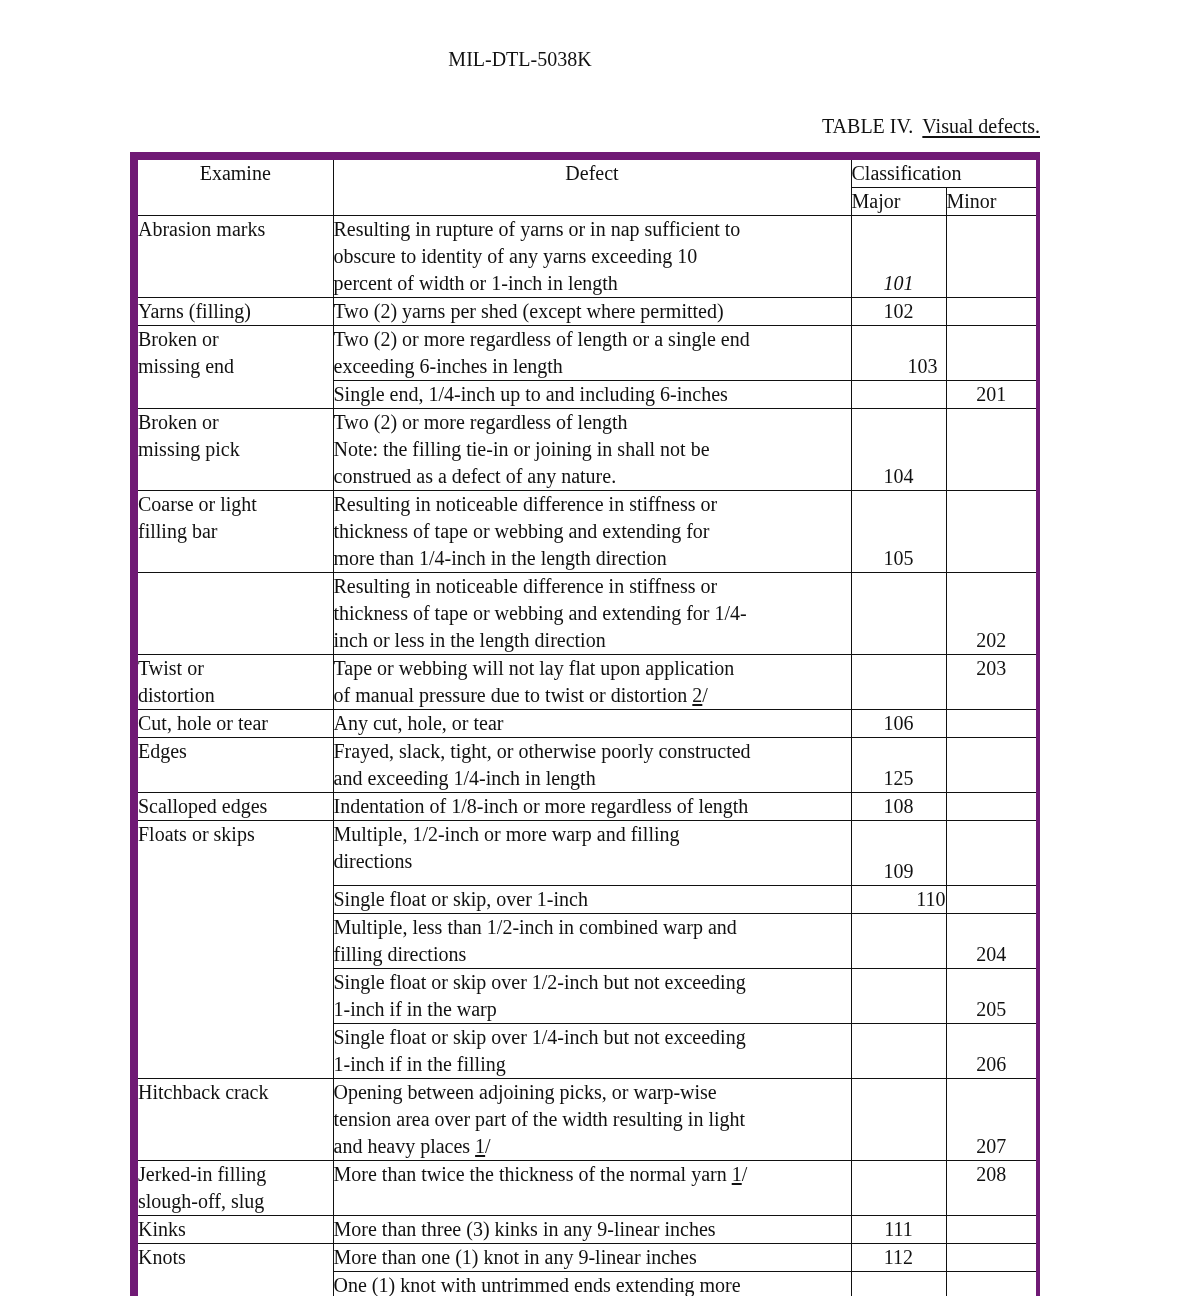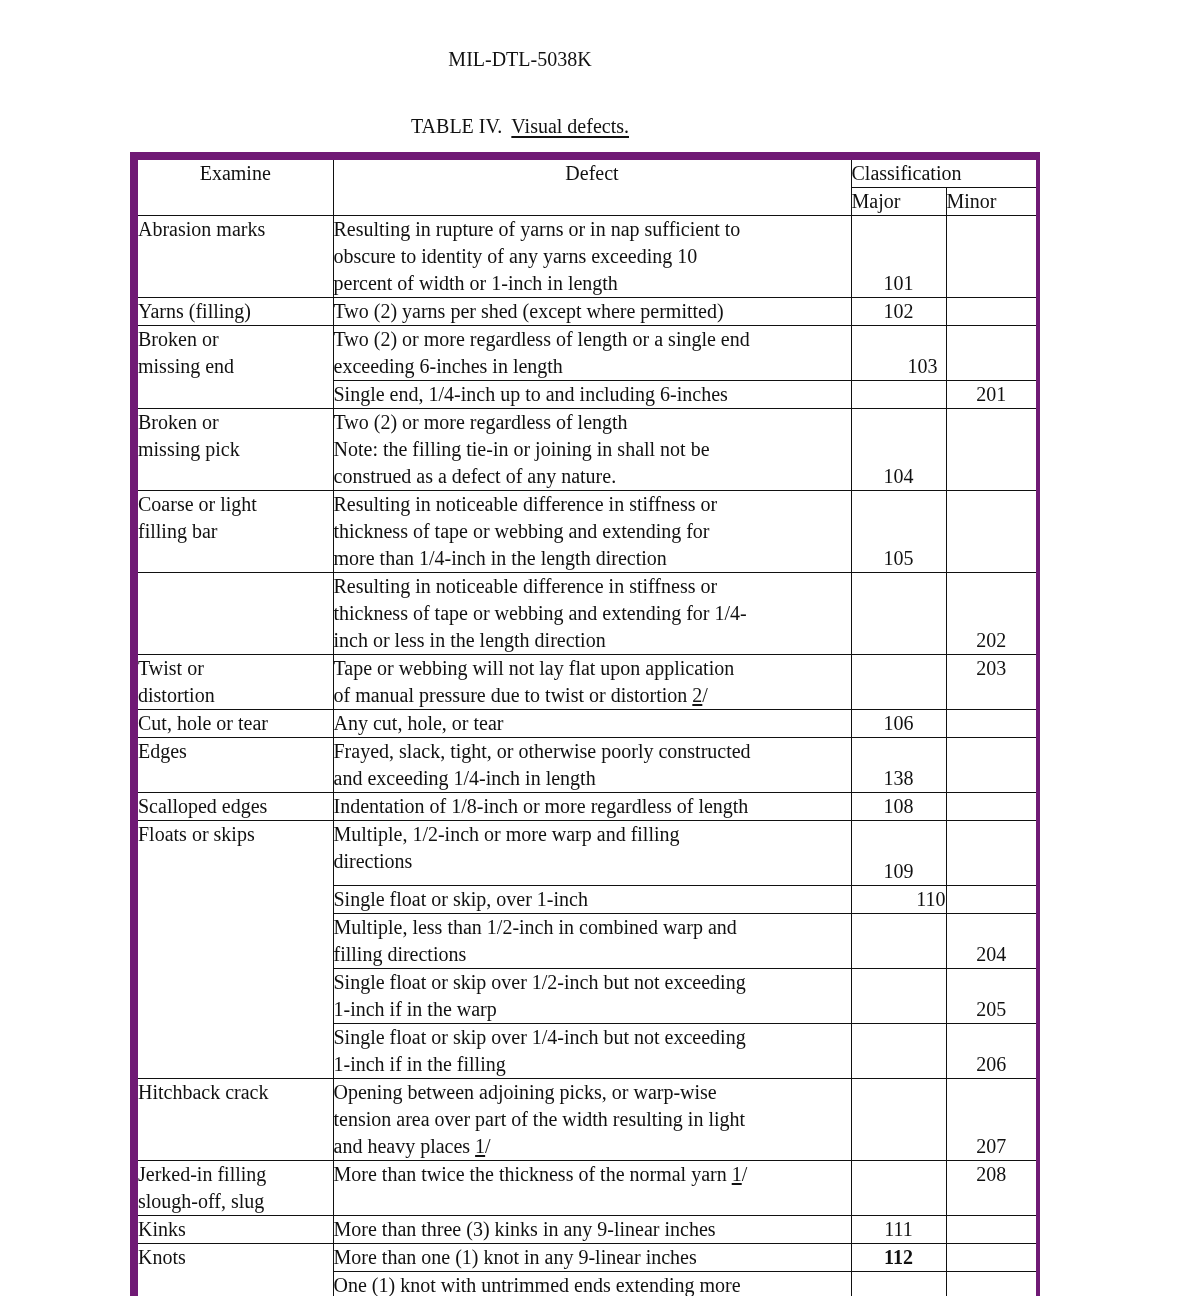--- a/index.html
+++ b/index.html
@@ -15,21 +15,21 @@
     margin-top: 25px;
   }
   .doc-number {
     padding-top: 21px;
     text-align: center;
     font-size: 20px;
     line-height: 27px;
   }
   .caption {
     margin-top: 40px;
-    text-align: center;
+    text-align: right;
     font-size: 20px;
     line-height: 27px;
   }
   .caption-title {
     text-decoration: underline;
     text-underline-offset: 3px;
     margin-left: 9px;
   }
   table.defects {
     border-collapse: collapse;
@@ -105,21 +105,21 @@
         <th class="th-sub">Minor</th>
       </tr>
     </thead>
     <tbody id="tbody">
         <tr>
           <td class="examine" rowspan="1">Abrasion marks</td>
           <td class="defect"><span class="defect-inner">Resulting in rupture of yarns or in nap sufficient to
 obscure to identity of any yarns exceeding 10
 percent of width or 1-inch in length</span></td>
           <td class="num">
-            <span class="num-inner" style="padding-top: 54px;">101</span>
+            <span class="num-inner" style="padding-top: 54px; font-style: italic;">101</span>
           </td>
           <td class="num">
             <span class="num-inner"></span>
           </td>
         </tr>
         <tr>
           <td class="examine" rowspan="1">Yarns (filling)</td>
           <td class="defect"><span class="defect-inner">Two  (2) yarns per shed (except where permitted)</span></td>
           <td class="num">
             <span class="num-inner" style="padding-top: 0px;">102</span>
@@ -207,21 +207,21 @@
           </td>
           <td class="num">
             <span class="num-inner"></span>
           </td>
         </tr>
         <tr>
           <td class="examine" rowspan="1">Edges</td>
           <td class="defect"><span class="defect-inner">Frayed, slack, tight, or otherwise poorly constructed
 and exceeding 1/4-inch in length</span></td>
           <td class="num">
-            <span class="num-inner" style="padding-top: 27px;">138</span>
+            <span class="num-inner" style="padding-top: 27px;">125</span>
           </td>
           <td class="num">
             <span class="num-inner"></span>
           </td>
         </tr>
         <tr>
           <td class="examine" rowspan="1">Scalloped edges</td>
           <td class="defect"><span class="defect-inner">Indentation of 1/8-inch or more regardless of length</span></td>
           <td class="num">
             <span class="num-inner" style="padding-top: 0px;">108</span>
@@ -310,21 +310,21 @@
             <span class="num-inner" style="padding-top: 0px;">111</span>
           </td>
           <td class="num">
             <span class="num-inner"></span>
           </td>
         </tr>
         <tr>
           <td class="examine" rowspan="2">Knots</td>
           <td class="defect"><span class="defect-inner">More than one (1) knot in any 9-linear inches</span></td>
           <td class="num">
-            <span class="num-inner" style="padding-top: 0px; font-weight: bold;">112</span>
+            <span class="num-inner" style="padding-top: 0px;">112</span>
           </td>
           <td class="num">
             <span class="num-inner"></span>
           </td>
         </tr>
         <tr>
           <td class="defect"><span class="defect-inner">One (1) knot with untrimmed ends extending more
 than 1/16-inch from surface of tape or webbing</span></td>
           <td class="num">
             <span class="num-inner"></span>

